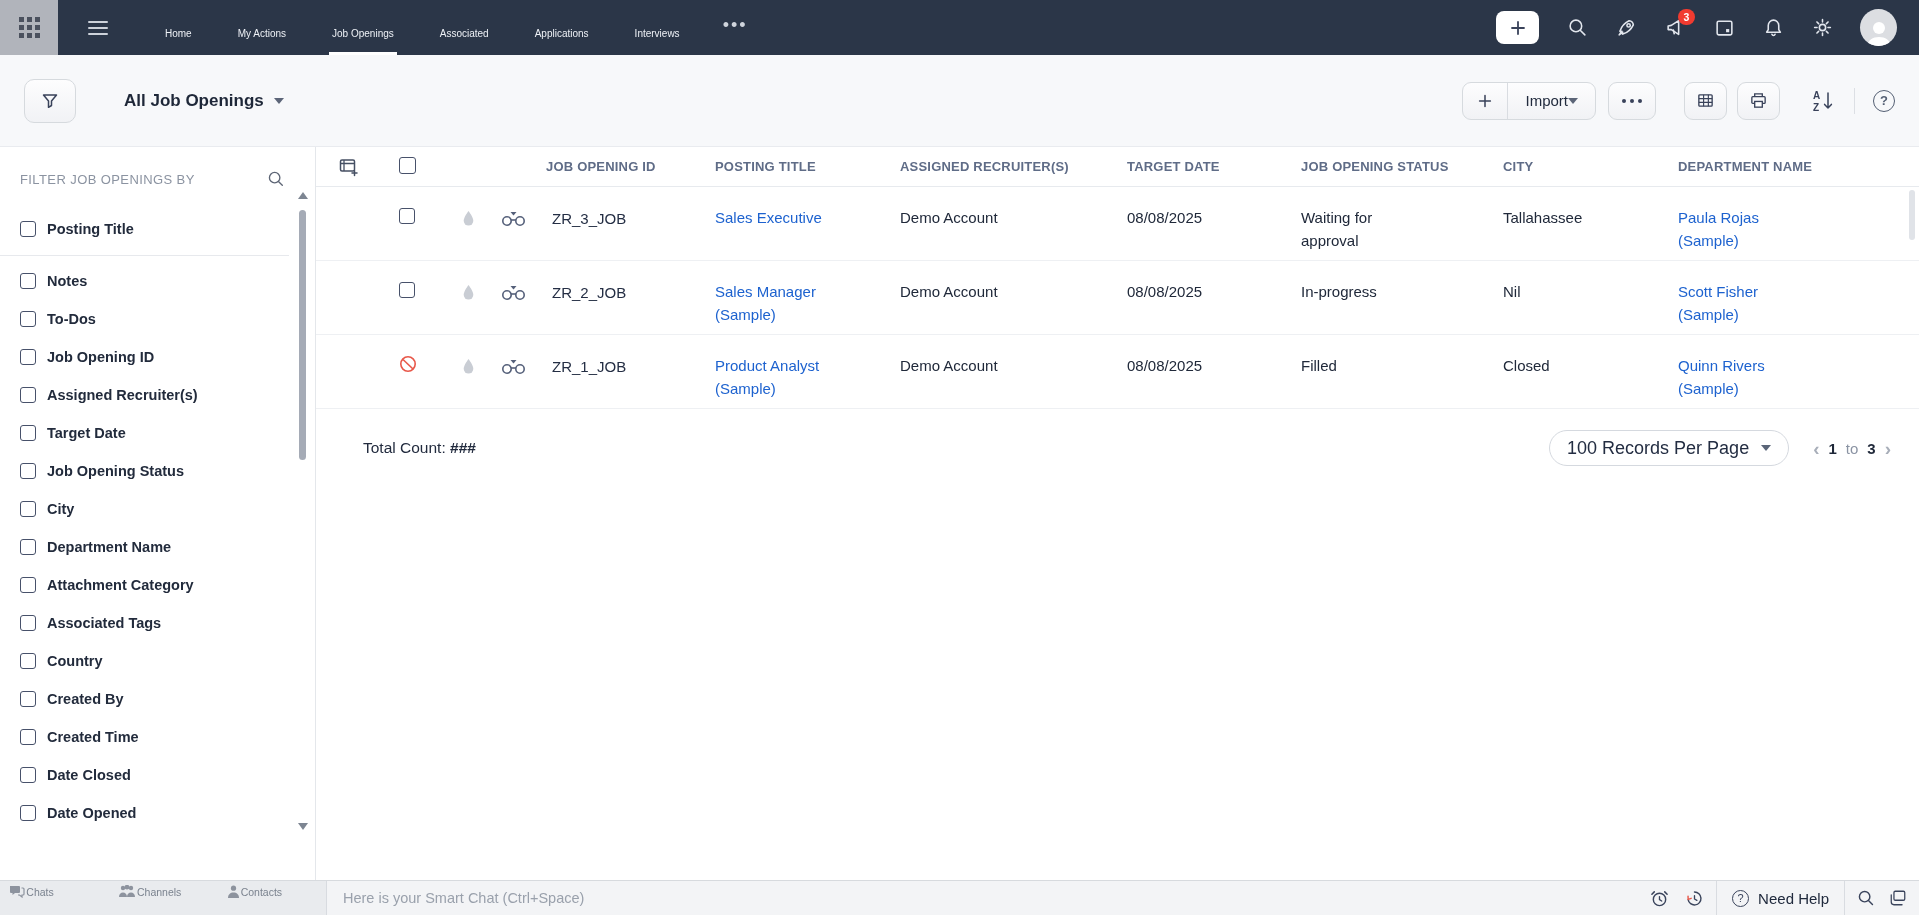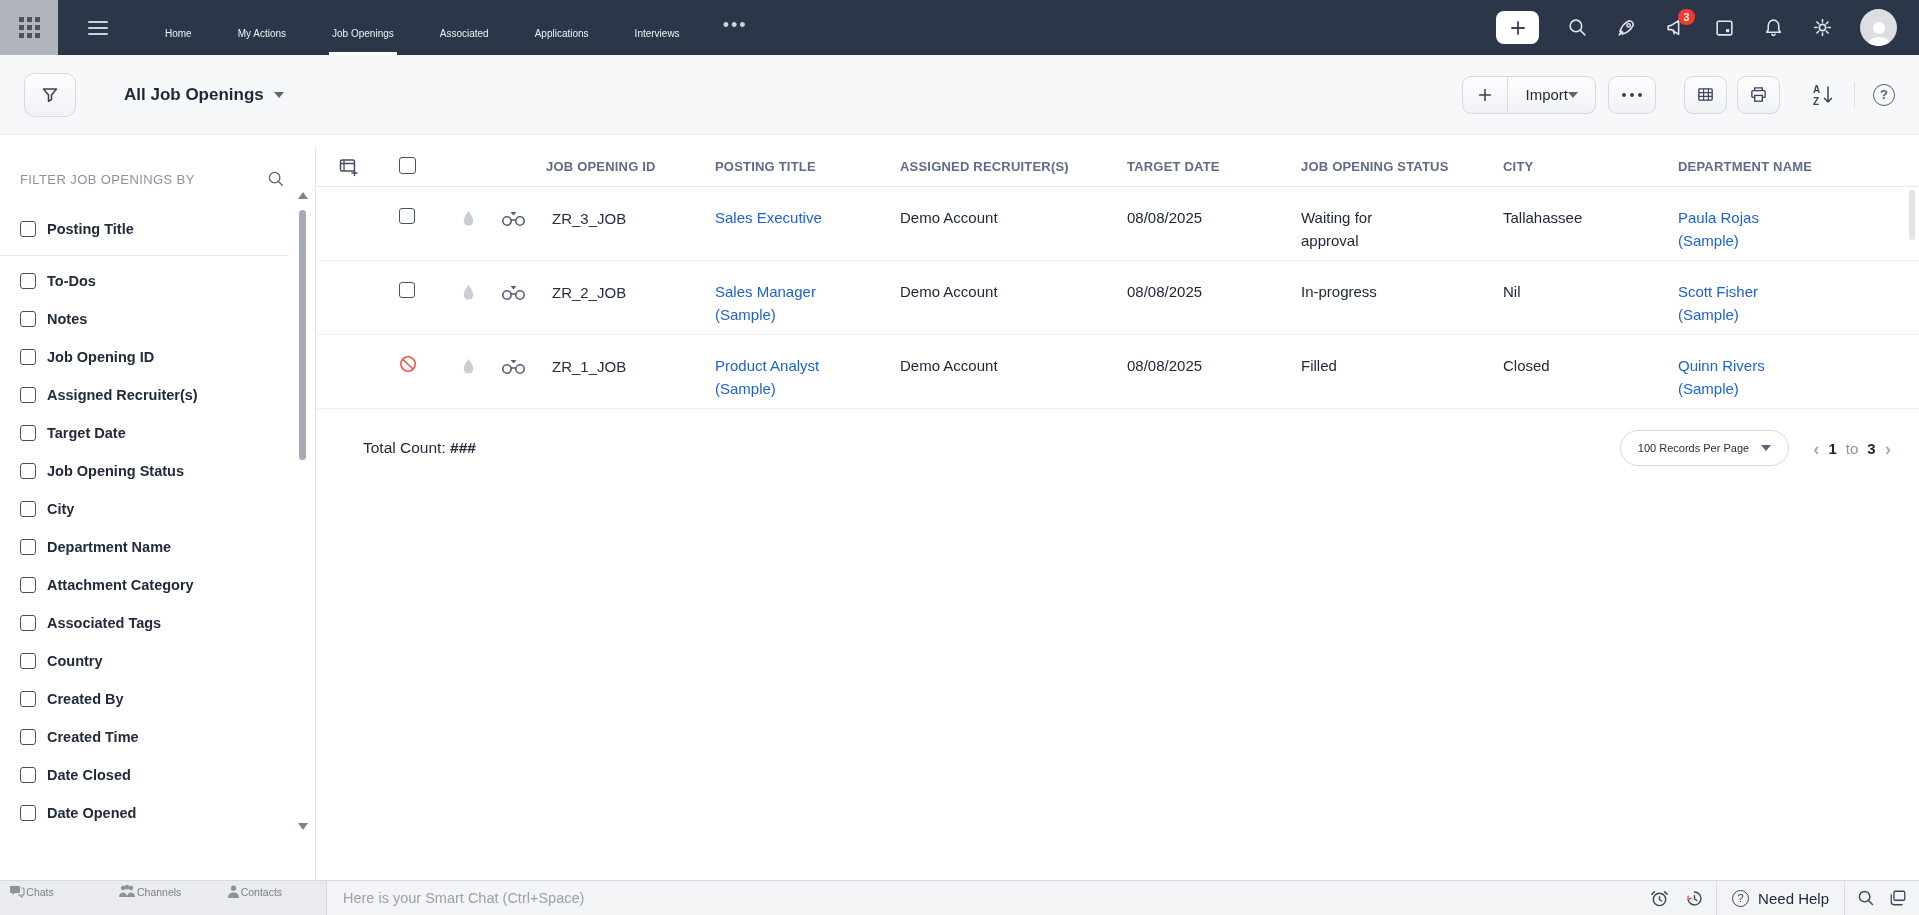--- a/index.html
+++ b/index.html
@@ -19,21 +19,21 @@
   .nav-item.active::after { content:""; position:absolute; left:20px; right:20px; bottom:0; height:3px; background:#ffffff; }
   .nav-more { padding:0 20px; line-height:50px; color:#cfd4dc; font-size:18px; letter-spacing:2px; cursor:pointer; }
   .nav-right { margin-left:auto; display:flex; align-items:center; gap:27px; padding-right:22px; }
   .create-btn { width:43px; height:33px; background:#ffffff; border-radius:8px; display:flex; align-items:center; justify-content:center; cursor:pointer; }
   .nav-ico { position:relative; width:22px; height:22px; display:flex; align-items:center; justify-content:center; cursor:pointer; color:#e2e6ed; }
   .nav-ico svg { stroke:#e2e6ed; fill:none; stroke-width:1.5; stroke-linecap:round; stroke-linejoin:round; }
   .badge { position:absolute; top:-8px; right:-9px; min-width:17px; height:16px; background:#f13b30; color:#fff; border-radius:9px; font-size:10.5px; line-height:16px; text-align:center; padding:0 4px; font-weight:bold; }
   .avatar { width:37px; height:37px; border-radius:50%; background:#dcdee2; overflow:hidden; display:flex; align-items:flex-end; justify-content:center; cursor:pointer; }
 
   
-  .toolbar { position:absolute; top:55px; left:0; right:0; height:80px; background:#f7f8fa; border-bottom:1px solid #e9ebef; display:flex; align-items:center; padding:0 24px; }
+  .toolbar { position:absolute; top:55px; left:0; right:0; height:92px; background:#f7f8fa; border-bottom:1px solid #e9ebef; display:flex; align-items:center; padding:0 24px; }
   .btn { background:linear-gradient(#fdfdfe,#f1f2f5); border:1px solid #d6dade; border-radius:9px; display:flex; align-items:center; justify-content:center; cursor:pointer; color:#3a4358; }
   .funnel-btn { width:52px; height:44px; border-radius:10px; }
   .view-title { margin-left:48px; font-size:17px; font-weight:bold; color:#1e2738; display:flex; align-items:center; gap:10px; cursor:pointer; }
   .caret { width:0; height:0; border-left:5px solid transparent; border-right:5px solid transparent; border-top:6px solid #5c6578; display:inline-block; }
   .tb-right { margin-left:auto; display:flex; align-items:center; }
   .import-group { display:flex; height:38px; border:1px solid #d6dade; border-radius:9px; background:linear-gradient(#fdfdfe,#f1f2f5); overflow:hidden; }
   .seg-plus { width:45px; display:flex; align-items:center; justify-content:center; border-right:1px solid #d9dce1; cursor:pointer; color:#39425a; }
   .seg-import { padding:0 17px; display:flex; align-items:center; font-size:15px; color:#222b3e; cursor:pointer; }
   .more-btn { width:48px; height:38px; margin-left:12px; }
   .dots span { width:4px; height:4px; border-radius:50%; background:#39425a; display:inline-block; margin:0 2px; }
@@ -78,21 +78,21 @@
   a.link { color:#1d62cf; text-decoration:none; cursor:pointer; }
   .wrapnarrow { display:inline-block; max-width:122px; }
   .status-narrow { display:inline-block; max-width:102px; }
   .tbl-scroll { position:absolute; right:4px; top:43px; width:6px; height:50px; background:#e0e3e8; border-radius:3px; }
 
   
   .tfoot { display:flex; align-items:center; margin-top:19px; padding:0 28px 0 47px; height:40px; }
   .total { font-size:15.5px; color:#222b3e; }
   .total b { font-weight:bold; }
   .tf-right { margin-left:auto; display:flex; align-items:center; gap:24px; }
-  .pill { height:36px; border:1px solid #d5d9df; border-radius:18px; background:#fff; display:flex; align-items:center; gap:12px; padding:0 17px; font-size:11px; color:#232d42; cursor:pointer; }
+  .pill { height:36px; border:1px solid #d5d9df; border-radius:18px; background:#fff; display:flex; align-items:center; gap:12px; padding:0 17px; font-size:18px; color:#232d42; cursor:pointer; }
   .pill .caret { border-top-color:#5a6578; }
   .pager { display:flex; align-items:center; gap:9px; font-size:15px; }
   .chev { color:#a8aeb9; font-size:19px; line-height:1; cursor:pointer; font-weight:bold; }
   .pnum { font-weight:bold; color:#1e2738; }
   .pto { color:#8a93a3; }
 
   
   .bbar { position:absolute; bottom:0; left:0; right:0; height:35px; border-top:1px solid #d7dade; display:flex; background:#f3f4f6; }
   .bb-left { width:327px; flex:none; background:#e9ebee; border-right:1px solid #d8dbe0; display:flex; justify-content:space-around; align-items:flex-start; padding-top:4px; overflow:hidden; }
   .bb-item { display:flex; flex-direction:row; align-items:center; gap:1px; cursor:pointer; width:90px; }
@@ -261,25 +261,25 @@
           </svg>
       </div>
       <label class="sb-item sb-first">
         <span class="cb"></span>
         <span class="lbl">Posting Title</span>
       </label>
       <hr class="sb-div">
       <div>
         <label class="sb-item">
             <span class="cb"></span>
+            <span class="lbl">Notes</span>
+          </label>
+        <label class="sb-item">
+            <span class="cb"></span>
             <span class="lbl">To-Dos</span>
-          </label>
-        <label class="sb-item">
-            <span class="cb"></span>
-            <span class="lbl">Notes</span>
           </label>
         <label class="sb-item">
             <span class="cb"></span>
             <span class="lbl">Job Opening ID</span>
           </label>
         <label class="sb-item">
             <span class="cb"></span>
             <span class="lbl">Assigned Recruiter(s)</span>
           </label>
         <label class="sb-item">

